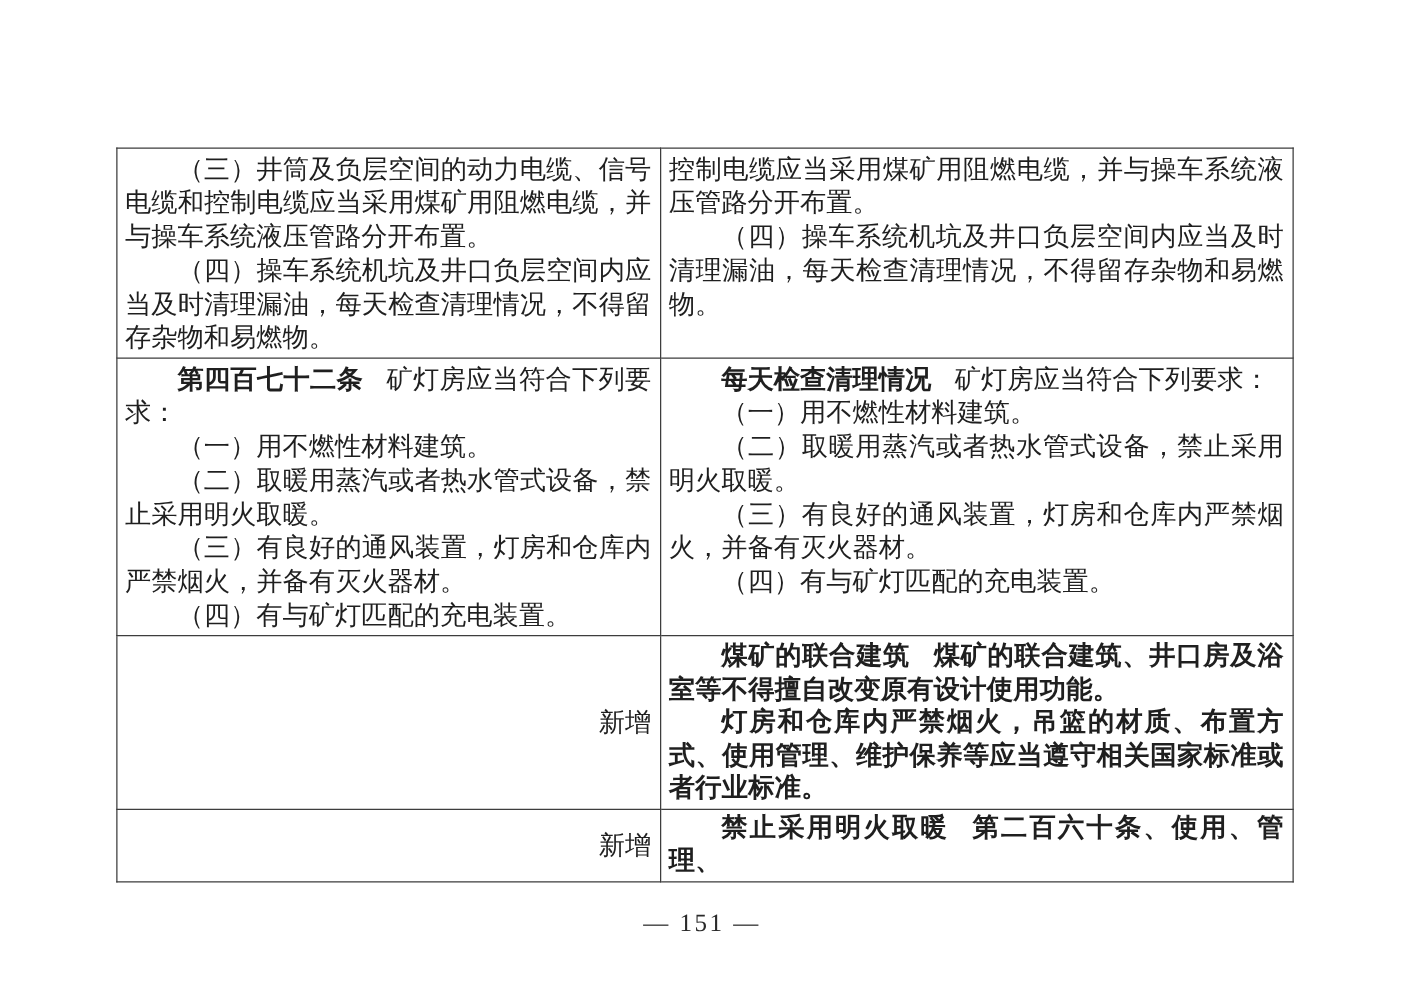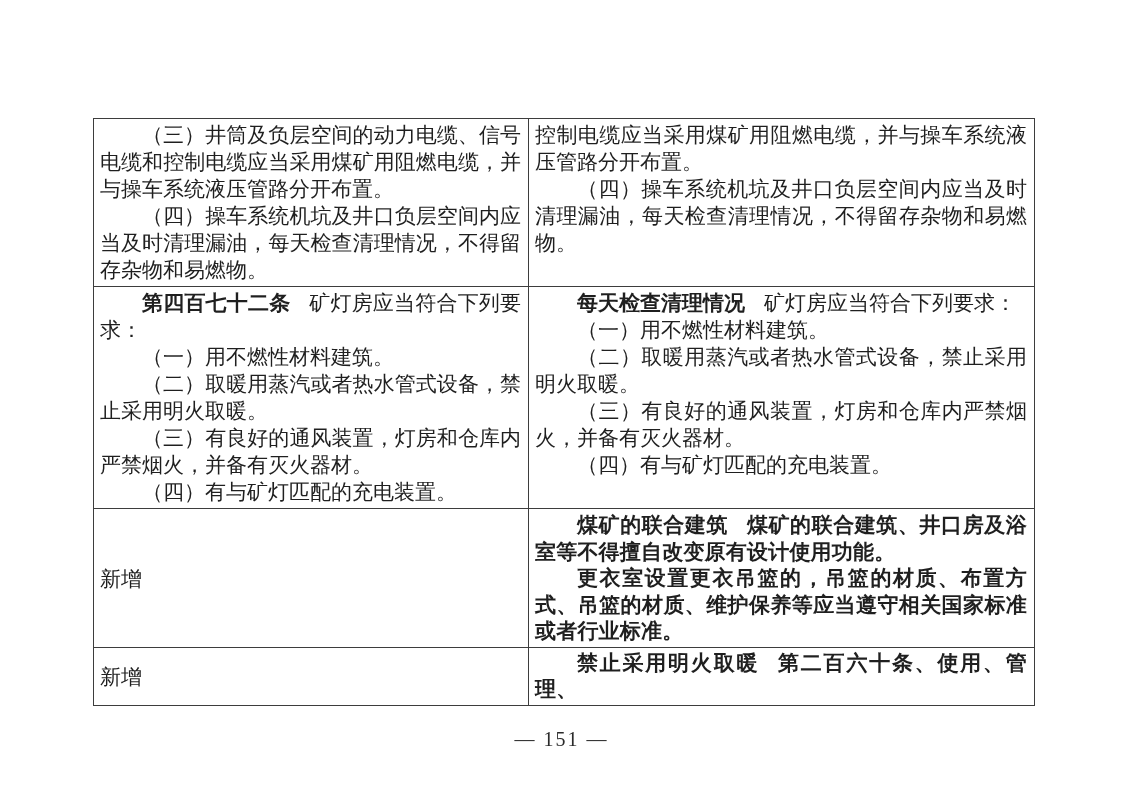--- a/index.html
+++ b/index.html
@@ -40,21 +40,21 @@
     margin-right: 0.9em;
   }
   .serif-cell { font-family: "Liberation Serif", "DejaVu Serif", serif; }
   .new-cell {
     font-family: "Liberation Sans", "DejaVu Sans", sans-serif;
     font-weight: bold;
     letter-spacing: 0.2px;
   }
   .new-cell p { line-height: 26.5px; }
   .added-cell {
-    text-align: left;
+    text-align: right;
     vertical-align: middle !important;
     font-family: "Liberation Sans", "DejaVu Sans", sans-serif;
     font-weight: normal;
     font-size: 21px;
   }
   tr.r4 td { line-height: 27px; padding-top: 2px; }
   .page-footer {
     position: absolute;
     left: 0;
     top: 728px;
@@ -102,21 +102,21 @@
       <p class="ind">（四）有与矿灯匹配的充电装置。</p>
     </td>
   </tr>
 
   <tr class="r3">
     <td class="added-cell">
       <span>新增</span>
     </td>
     <td class="new-cell">
       <p class="ind"><span class="art-head">煤矿的联合建筑</span><span>煤矿的联合建筑、井口房及浴室等不得擅自改变原有设计使用功能。</span></p>
-      <p class="ind">更衣室设置更衣吊篮的，吊篮的材质、布置方式、吊篮的材质、维护保养等应当遵守相关国家标准或者行业标准。</p>
+      <p class="ind">灯房和仓库内严禁烟火，吊篮的材质、布置方式、使用管理、维护保养等应当遵守相关国家标准或者行业标准。</p>
     </td>
   </tr>
 
   <tr class="r4">
     <td class="added-cell">
       <span>新增</span>
     </td>
     <td class="new-cell">
       <p class="ind"><span class="art-head">禁止采用明火取暖</span><span>第二百六十条、使用、管理、</span></p>
     </td>

